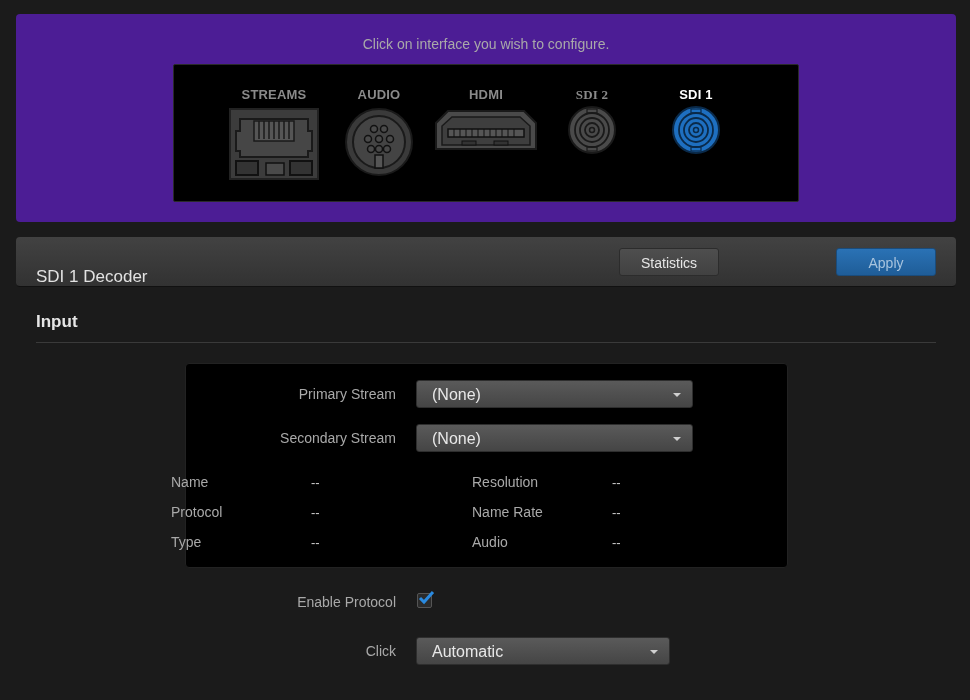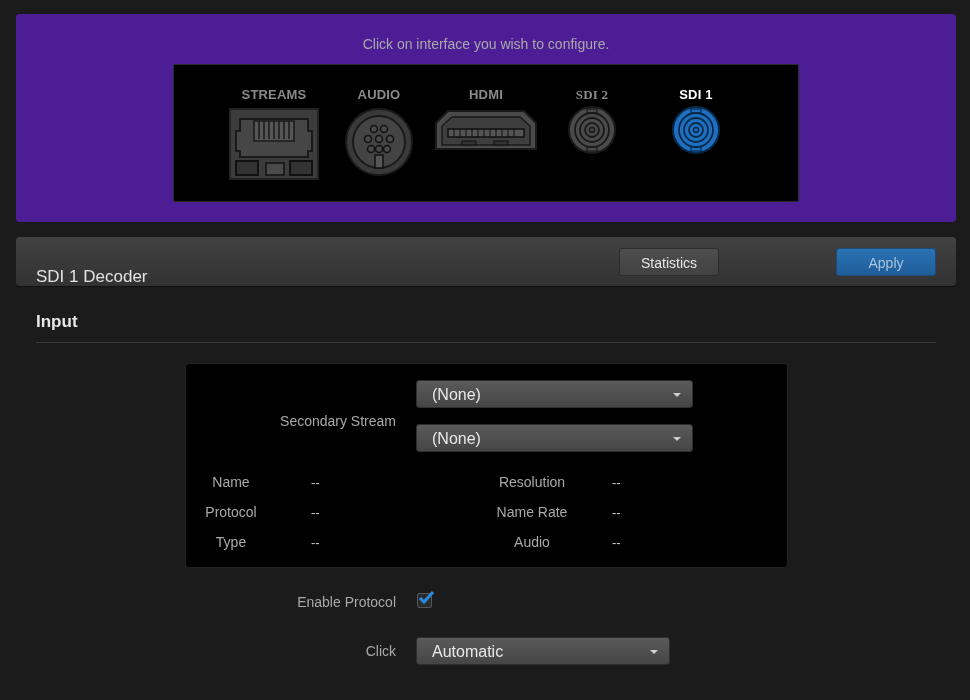--- a/index.html
+++ b/index.html
@@ -72,21 +72,21 @@
     border: 1px solid #2e2e2e; cursor: pointer;
   }
   .select-value {
     position: absolute; left: 15px; top: 5px; font-size: 16px; color: #e8e8e8;
   }
   .caret {
     position: absolute; right: 11px; top: 12px; width: 0; height: 0;
     border-left: 4px solid transparent; border-right: 4px solid transparent;
     border-top: 4px solid #d0d0d0;
   }
-  .info-label { position: absolute; font-size: 14px; color: #a9a9a9; text-align: center; width: 120px; }
+  .info-label { position: absolute; font-size: 14px; color: #a9a9a9; text-align: left; width: 120px; }
   .info-value { position: absolute; font-size: 13px; color: #cfcfcf; }
   .checkbox {
     position: absolute; left: 417px; top: 593px; width: 15px; height: 15px;
     background: #2b2b2b; border: 1px solid #555; border-radius: 2px; cursor: pointer;
   }
 </style>
 </head>
 <body>
 
 <div class="iface-panel">
@@ -188,26 +188,27 @@
 <div class="decoder-bar">
   <div class="decoder-title">SDI 1 Decoder</div>
   <button class="btn btn-stats">Statistics</button>
   <button class="btn btn-apply">Apply</button>
 </div>
 
 <div class="section-title">Input</div>
 <div class="section-rule"></div>
 
 <div class="input-box">
+  <div class="form-label" style="left:0;width:210px;top:22px;">Primary Stream</div>
   <div class="select" style="left:230px;top:16px;width:277px;">
     <span class="select-value">(None)</span>
     <span class="caret"></span>
   </div>
 
-  <div class="form-label" style="left:0;width:210px;top:49px;">Secondary Stream</div>
+  <div class="form-label" style="left:0;width:210px;top:66px;">Secondary Stream</div>
   <div class="select" style="left:230px;top:60px;width:277px;">
     <span class="select-value">(None)</span>
     <span class="caret"></span>
   </div>
 
   <div class="info-label" style="left:-15px;top:110px;">Name</div>
   <div class="info-value" style="left:125px;top:111px;">--</div>
   <div class="info-label" style="left:-15px;top:140px;">Protocol</div>
   <div class="info-value" style="left:125px;top:141px;">--</div>
   <div class="info-label" style="left:-15px;top:170px;">Type</div>

